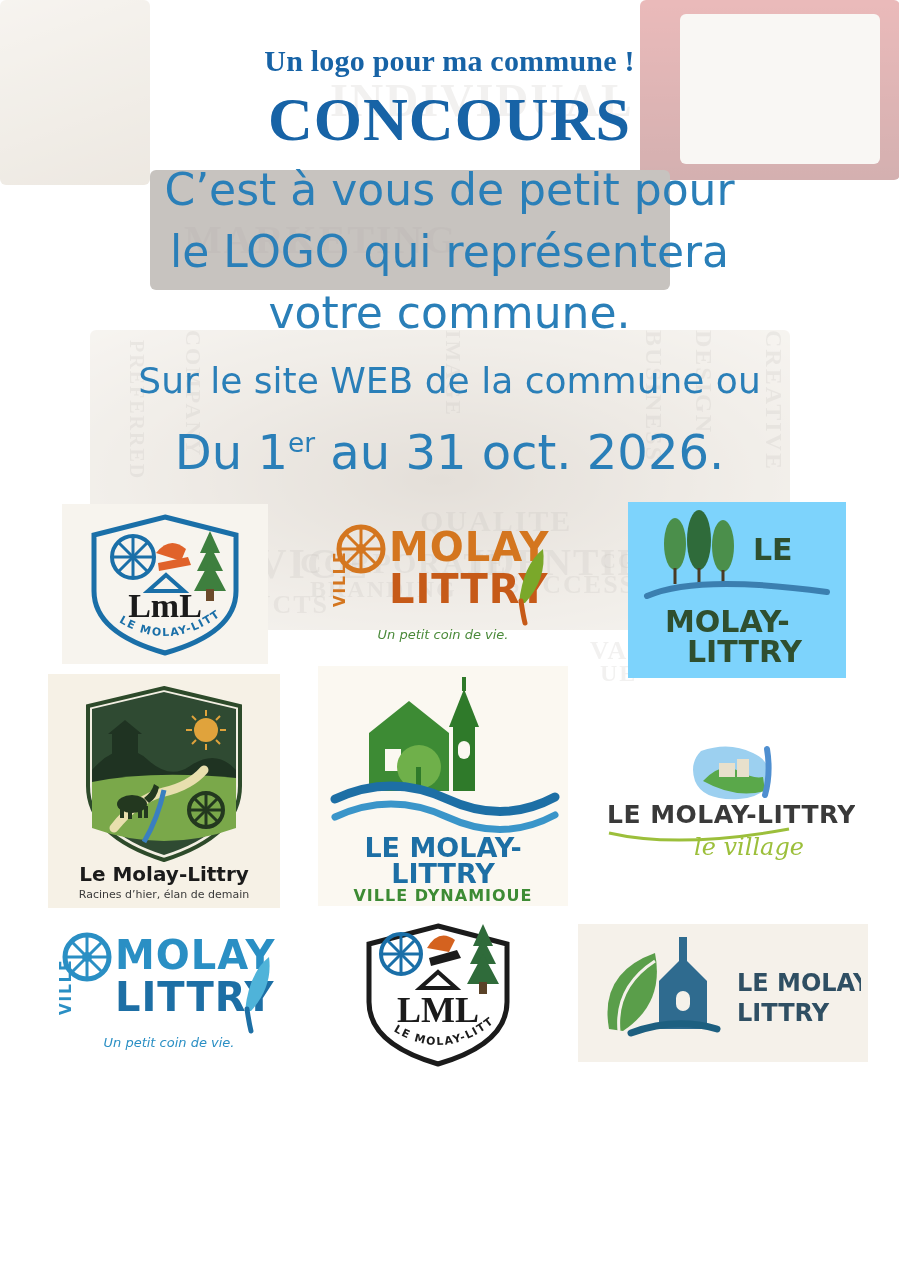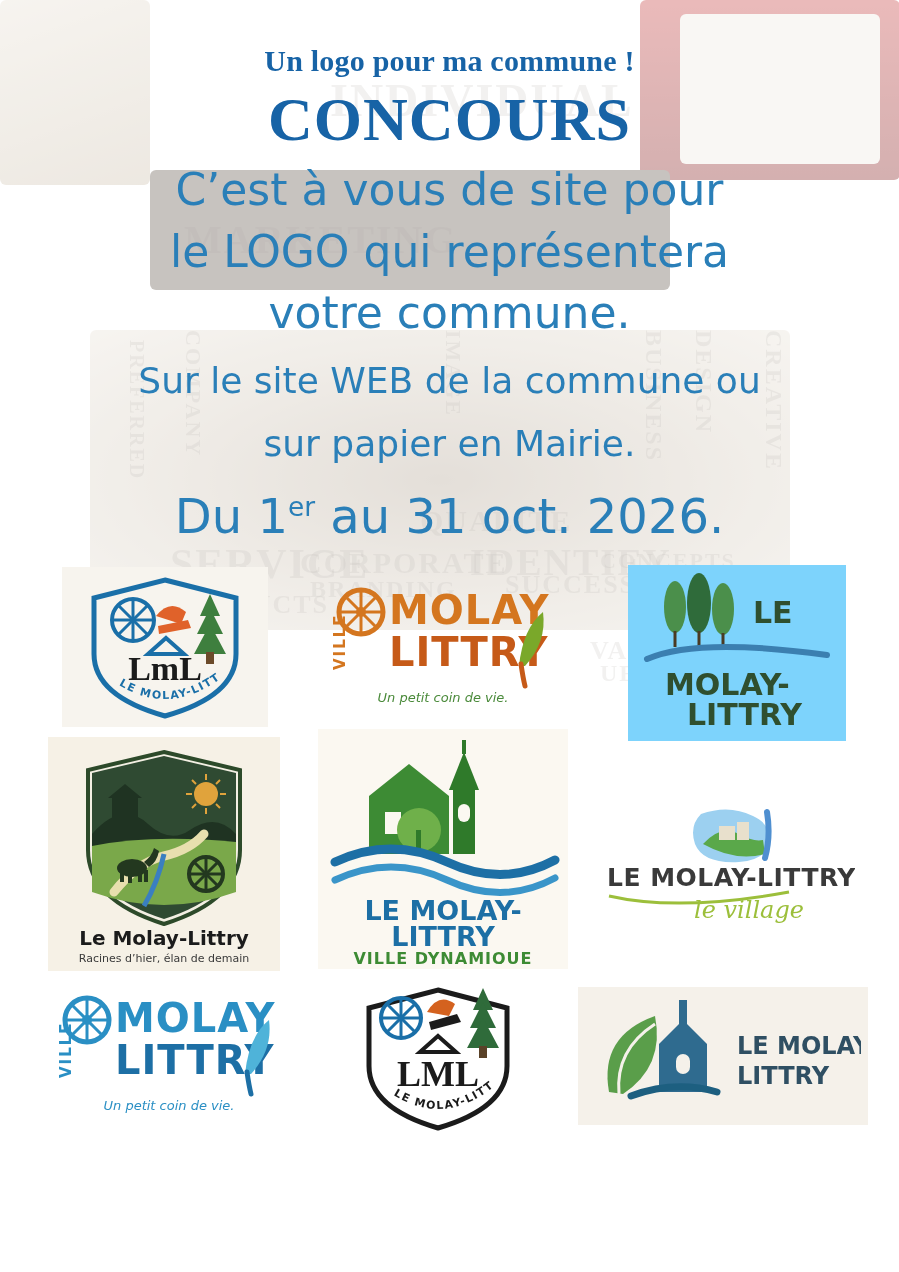--- a/index.html
+++ b/index.html
@@ -146,26 +146,25 @@
   <div class="bg-word" style="left:125px;top:340px;font-size:20px;writing-mode:vertical-rl;">PREFERRED</div>
   <div class="bg-word" style="left:600px;top:660px;font-size:24px;">UE</div>
 </div>
 <div id="bg-veil"></div>
 
 <div id="content">
 
   <div class="headline-small">Un logo pour ma commune !</div>
   <div class="headline-big">CONCOURS</div>
 
-  <div class="para">C’est à vous de site pour</div>
+  <div class="para">C’est à vous de petit pour</div>
   <div class="para">le LOGO qui représentera</div>
   <div class="para">votre commune.</div>
 
   <div class="para small">Sur le site WEB de la commune ou</div>
-  <div class="para small">sur papier en Mairie.</div>
 
   <div class="para dates">
     <span>Du 1</span><sup>er</sup><span> au 31 oct. 2026.</span>
   </div>
 
   <div id="logo-grid">
 
     <div class="logo-card" style="left:62px;top:8px;width:206px;height:160px;background:#f7f4ee;">
       <div class="logo-inner">
         <svg width="190" height="150" viewBox="0 0 190 150">

